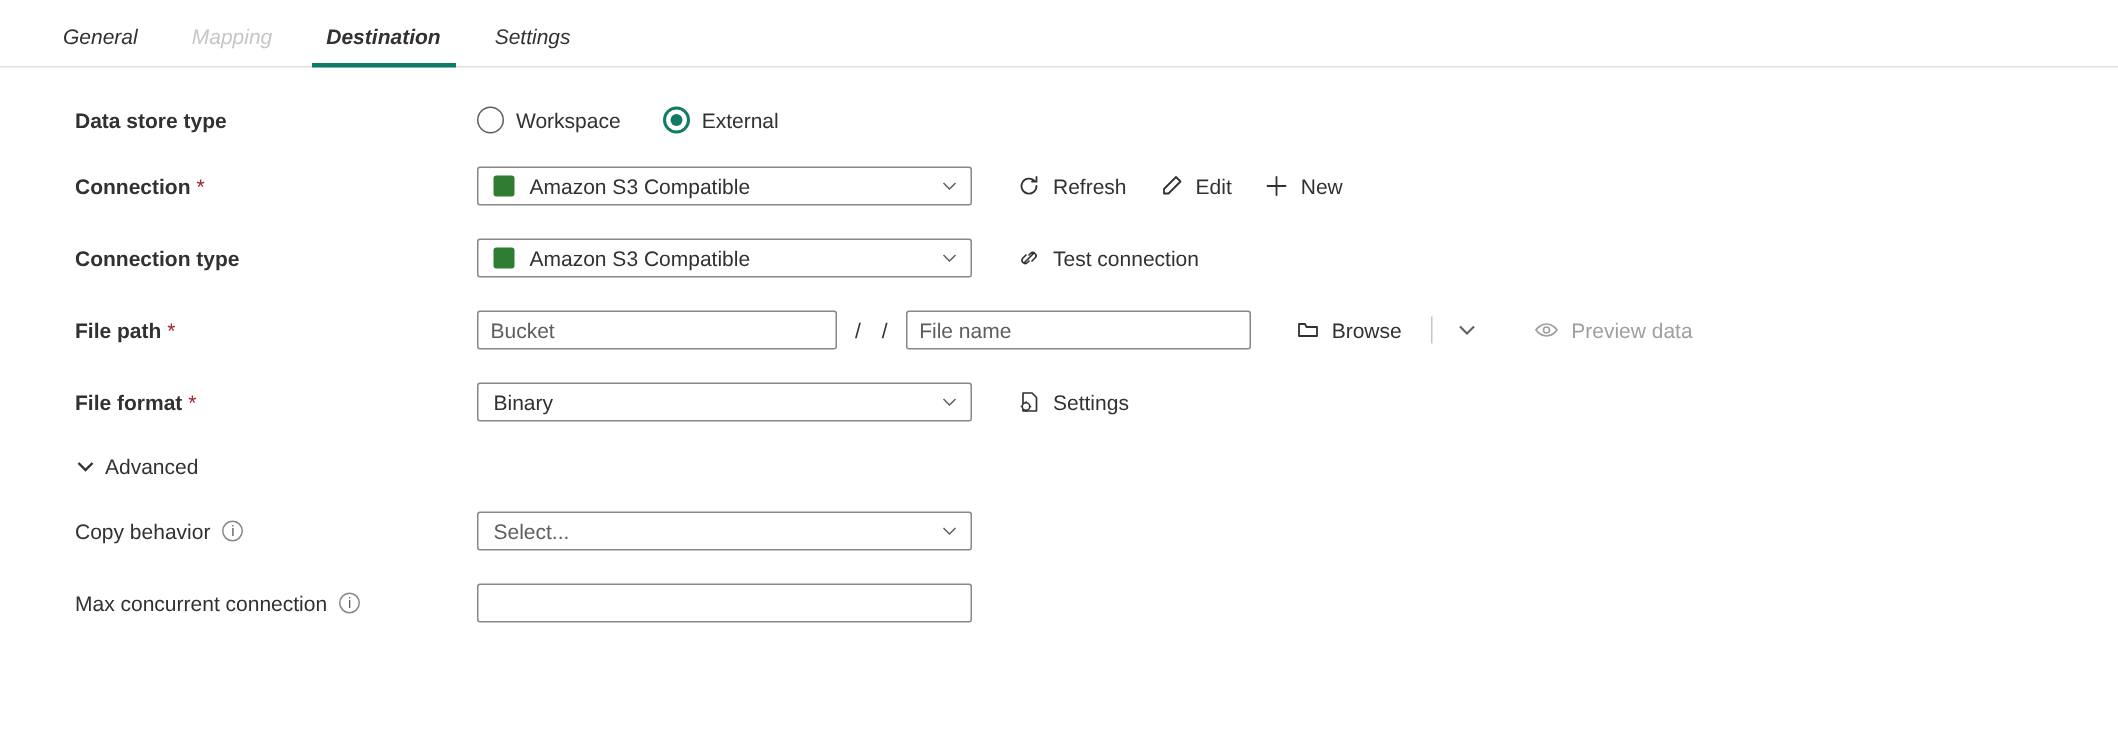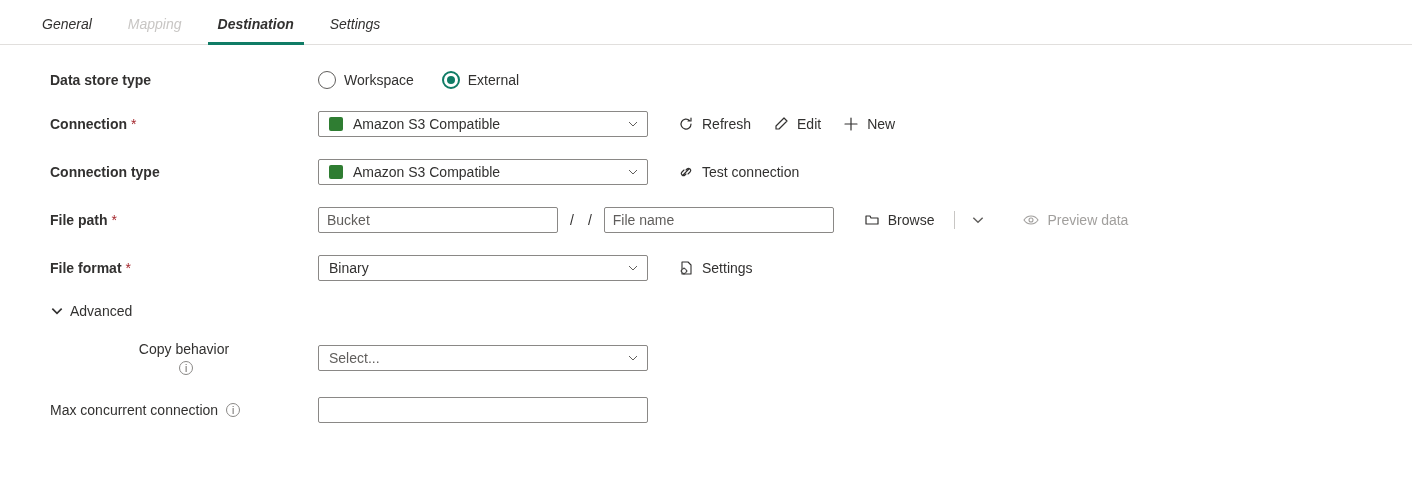--- a/index.html
+++ b/index.html
@@ -346,21 +346,21 @@
   <div class="row" style="margin-bottom:22px;">
     <div class="advanced">
       <svg class="chev" style="width:14px;height:14px;" viewBox="0 0 12 12">
           <path d="M2 4 L6 8 L10 4" stroke="#323130" fill="none" stroke-width="1.4"></path>
         </svg>
       <span class="label-txt">Advanced</span>
     </div>
   </div>
 
   <div class="row">
-    <div class="label" style="font-weight:400;flex-direction:column;">
+    <div class="label" style="font-weight:400;">
       <span>Copy behavior</span>
       <span class="info-icon">i</span>
     </div>
     <div class="controls">
       <div class="dropdown">
         <span class="placeholder-text">Select...</span>
         <svg class="chev" viewBox="0 0 12 12">
             <path d="M2 4 L6 8 L10 4" stroke="currentColor" fill="none" stroke-width="1"></path>
           </svg>
       </div>

